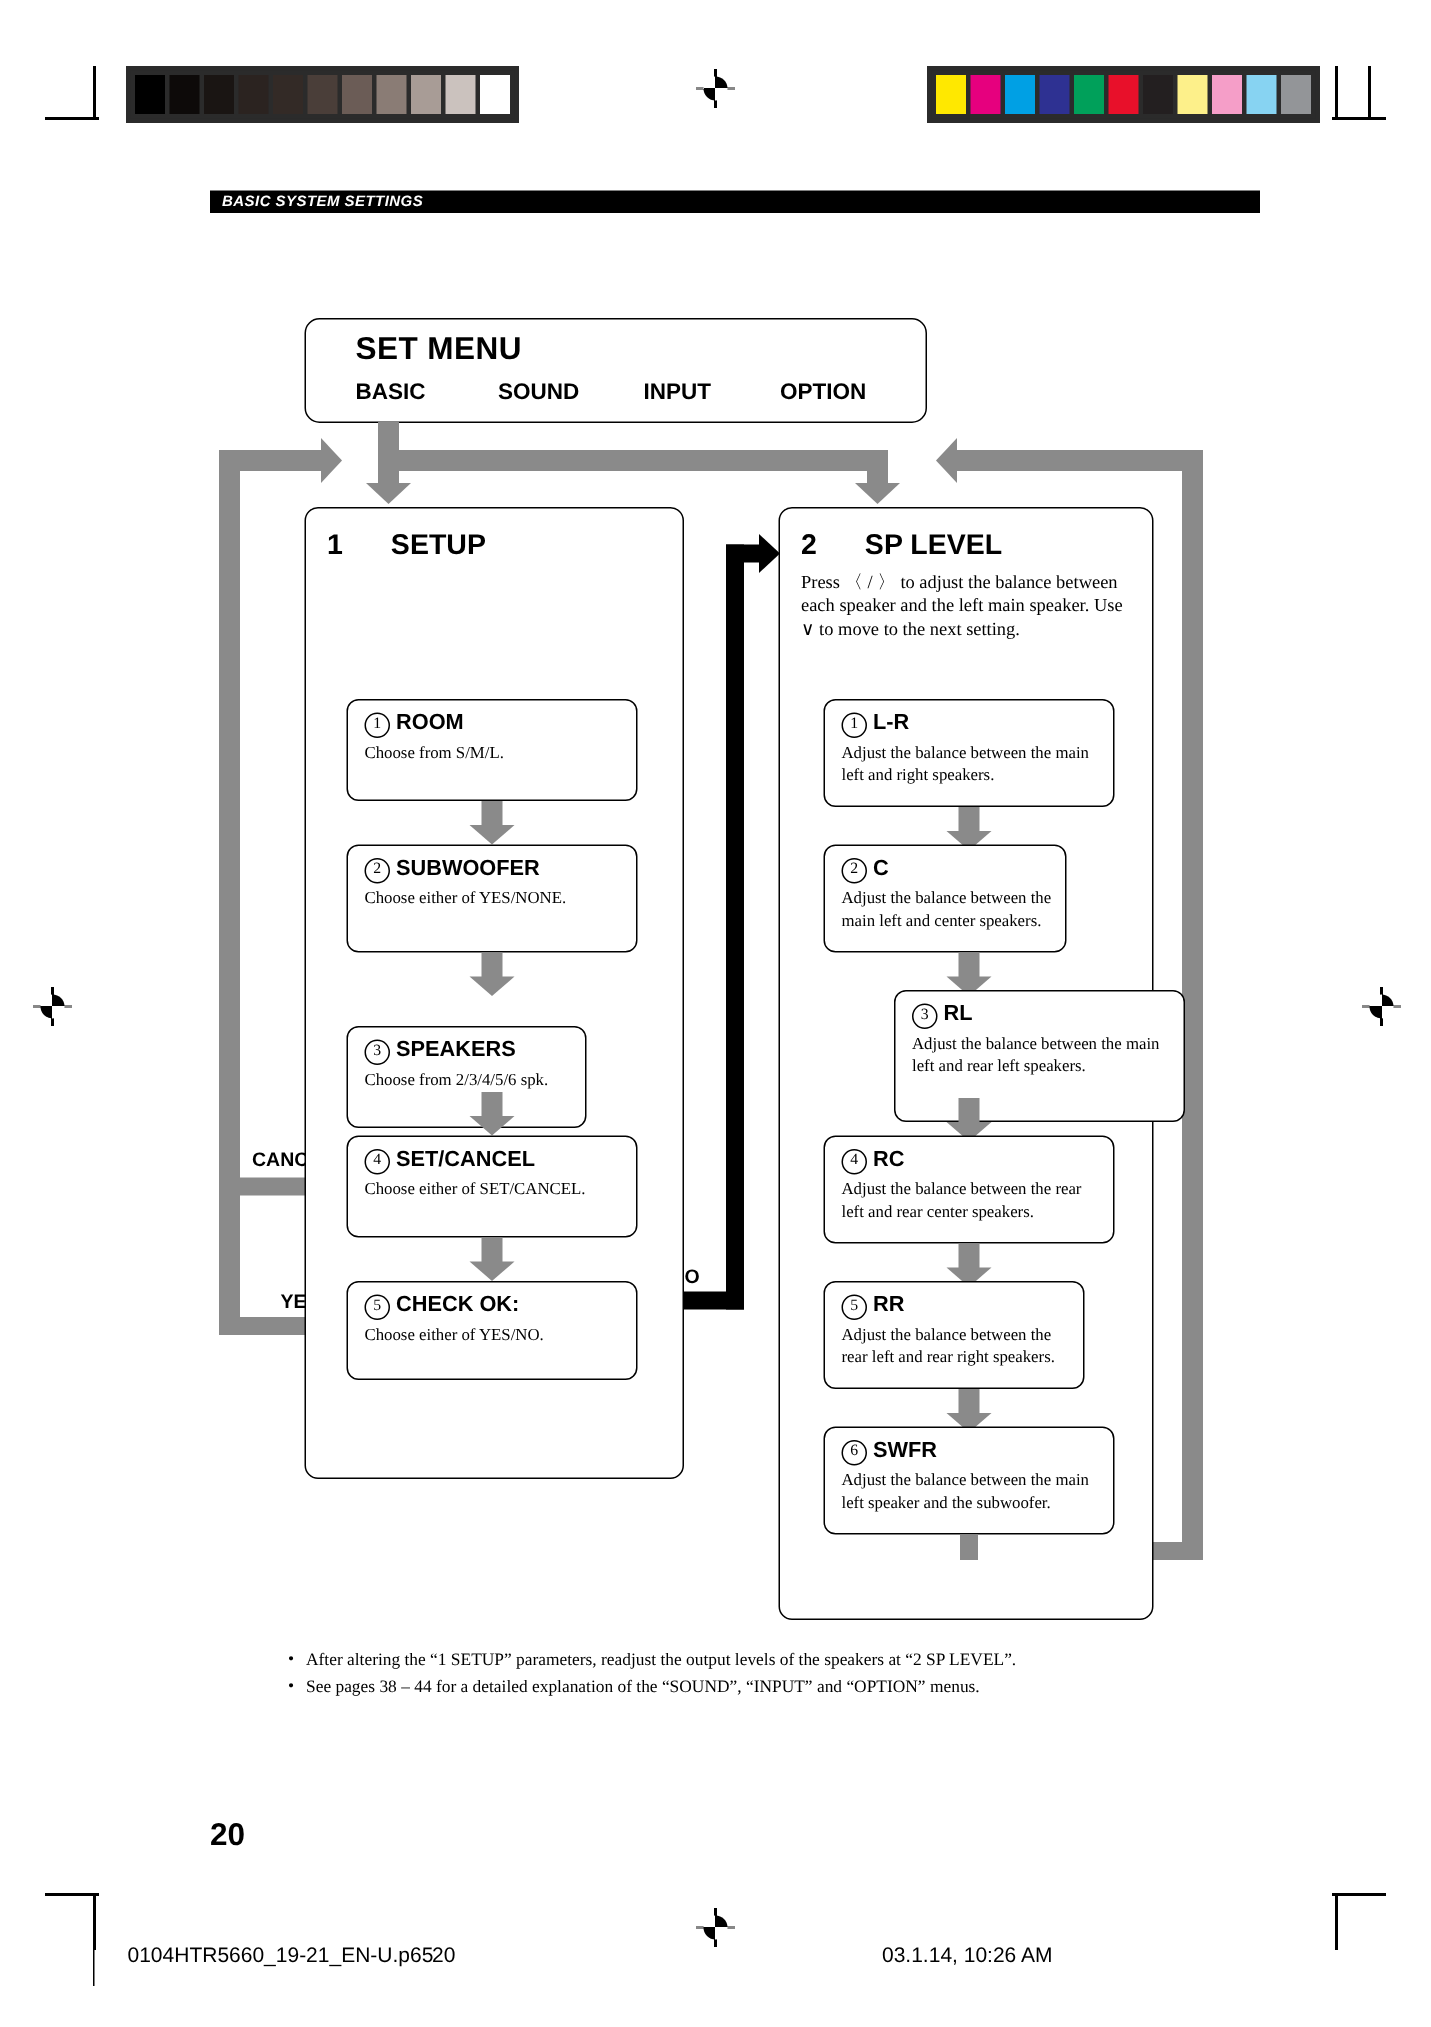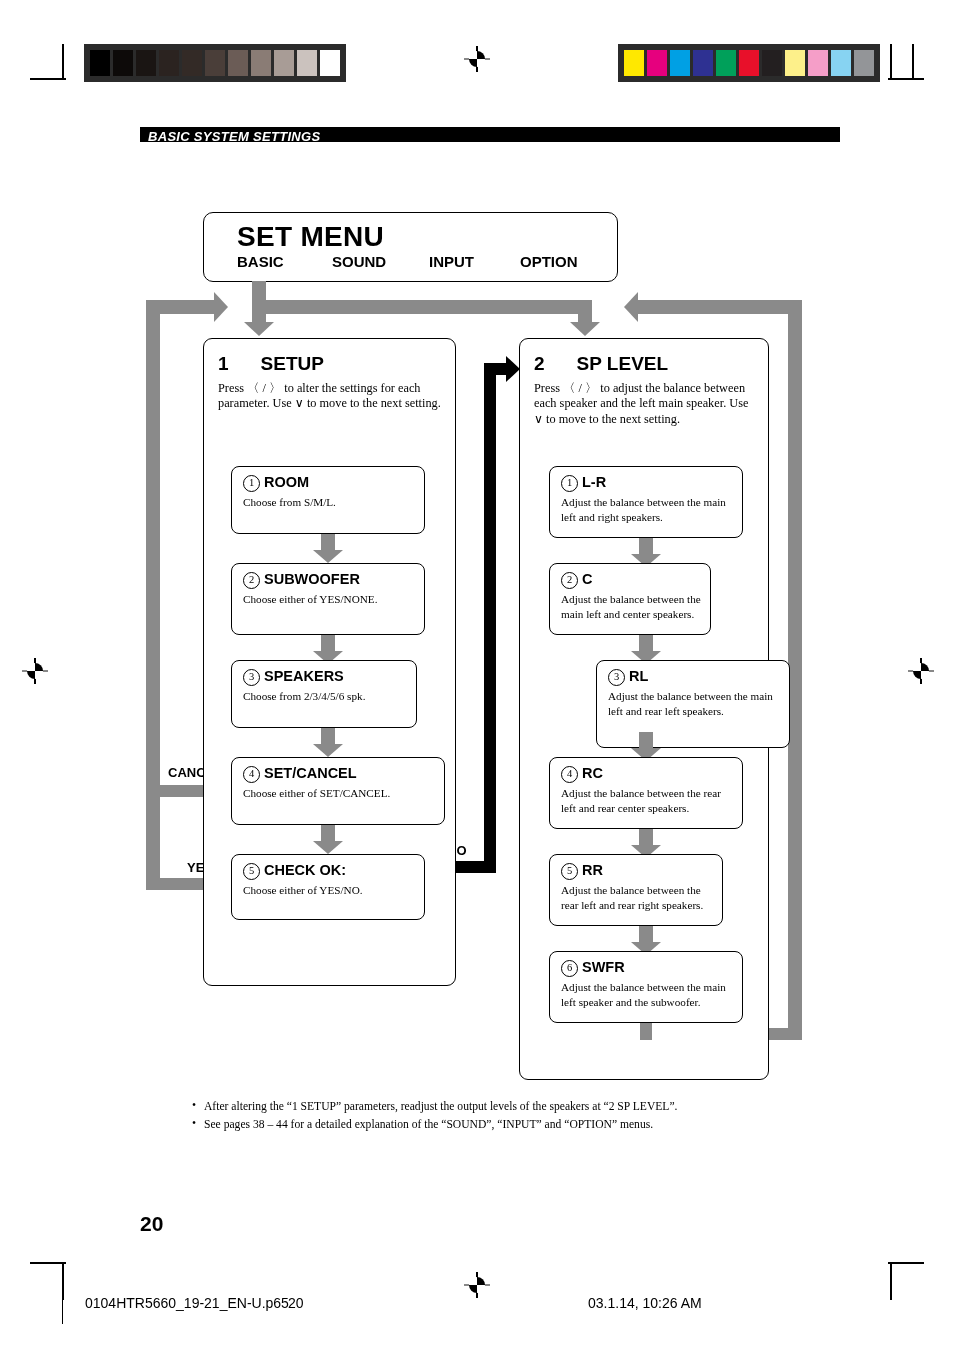--- a/index.html
+++ b/index.html
@@ -14,30 +14,30 @@
   .regmark .rh{position:absolute;top:12px;left:0;height:2px;width:26px;background:#888;}
   .regmark .rq{position:absolute;left:5px;top:5px;width:16px;height:16px;border-radius:50%;
        background:conic-gradient(#000 0 25%,#fff 0 50%,#000 0 75%,#fff 0 100%);}
 
   
   .strip{position:absolute;display:flex;border:3px solid #2b2b2b;background:#2b2b2b;gap:3px;padding:3px;}
   .strip span{display:block;width:20px;height:26px;}
 
   
   .sechead{position:absolute;left:140px;top:127px;width:700px;height:15px;background:#000;}
-  .sechead span{position:absolute;left:8px;top:2px;color:#fff;font-size:13px;font-weight:bold;
+  .sechead span{position:absolute;left:8px;top:2px;color:#fff;font-size:10px;font-weight:bold;
       font-style:italic;letter-spacing:.3px;font-family:"Liberation Sans",sans-serif;}
 
   
   .rbox{position:absolute;border:1.6px solid #000;border-radius:9px;background:#fff;box-sizing:border-box;}
   .rbox.thin{border-width:1.2px;}
 
   
   #setmenu{left:203px;top:212px;width:415px;height:70px;border-radius:10px;}
-  #setmenu .mtitle{position:absolute;left:33px;top:8px;font-size:28px;font-weight:bold;letter-spacing:.3px;}
+  #setmenu .mtitle{position:absolute;left:33px;top:8px;font-size:21px;font-weight:bold;letter-spacing:.3px;}
   #setmenu .tabs{position:absolute;left:33px;top:40px;width:360px;font-size:15px;font-weight:bold;}
   #setmenu .tabs span{position:absolute;}
 
   
   #col1{left:203px;top:338px;width:253px;height:648px;}
   #col2{left:519px;top:338px;width:250px;height:742px;}
 
   .colhead{position:absolute;left:14px;top:14px;}
   .colnum{font-size:19px;font-weight:bold;}
   .colname{font-size:19px;font-weight:bold;margin-left:32px;}
@@ -196,21 +196,20 @@
 
 <div class="edgelbl" style="left:168px;top:765px;">CANCEL</div>
 <div class="edgelbl" style="left:187px;top:860px;">YES</div>
 <div class="edgelbl" style="left:365px;top:832px;">SET</div>
 <div class="edgelbl" style="left:447px;top:843px;">NO</div>
 
 <div class="rbox thin" id="col1">
   <div class="colhead">
     <span class="colnum">1</span><span class="colname">SETUP</span>
   </div>
-  <div class="colbody">Press 〈 / 〉 to alter the settings for each parameter. Use ∨ to move to the next setting.</div>
 </div>
 
 <div class="card" style="left:231px;top:466px;width:194px;height:68px;">
   <div class="chead">
     <span class="cnum">1</span><span>ROOM</span>
   </div>
   <div class="cdesc">Choose from S/M/L.</div>
 </div>
 <div class="darrow" style="left:313px;top:534px;">
   <div class="shaft" style="height:18px;"></div>
@@ -221,32 +220,32 @@
   <div class="chead">
     <span class="cnum">2</span><span>SUBWOOFER</span>
   </div>
   <div class="cdesc">Choose either of YES/NONE.</div>
 </div>
 <div class="darrow" style="left:313px;top:635px;">
   <div class="shaft" style="height:18px;"></div>
     <div class="head" style="top:16px;"></div>
 </div>
 
-<div class="card" style="left:231px;top:660px;width:186px;height:68px;">
+<div class="card" style="left:231px;top:684px;width:160px;height:68px;">
   <div class="chead">
     <span class="cnum">3</span><span>SPEAKERS</span>
   </div>
   <div class="cdesc">Choose from 2/3/4/5/6 spk.</div>
 </div>
 <div class="darrow" style="left:313px;top:728px;">
   <div class="shaft" style="height:18px;"></div>
     <div class="head" style="top:16px;"></div>
 </div>
 
-<div class="card" style="left:231px;top:757px;width:214px;height:68px;">
+<div class="card" style="left:231px;top:757px;width:194px;height:68px;">
   <div class="chead">
     <span class="cnum">4</span><span>SET/CANCEL</span>
   </div>
   <div class="cdesc">Choose either of SET/CANCEL.</div>
 </div>
 <div class="darrow" style="left:313px;top:825px;">
   <div class="shaft" style="height:18px;"></div>
     <div class="head" style="top:16px;"></div>
 </div>
 

